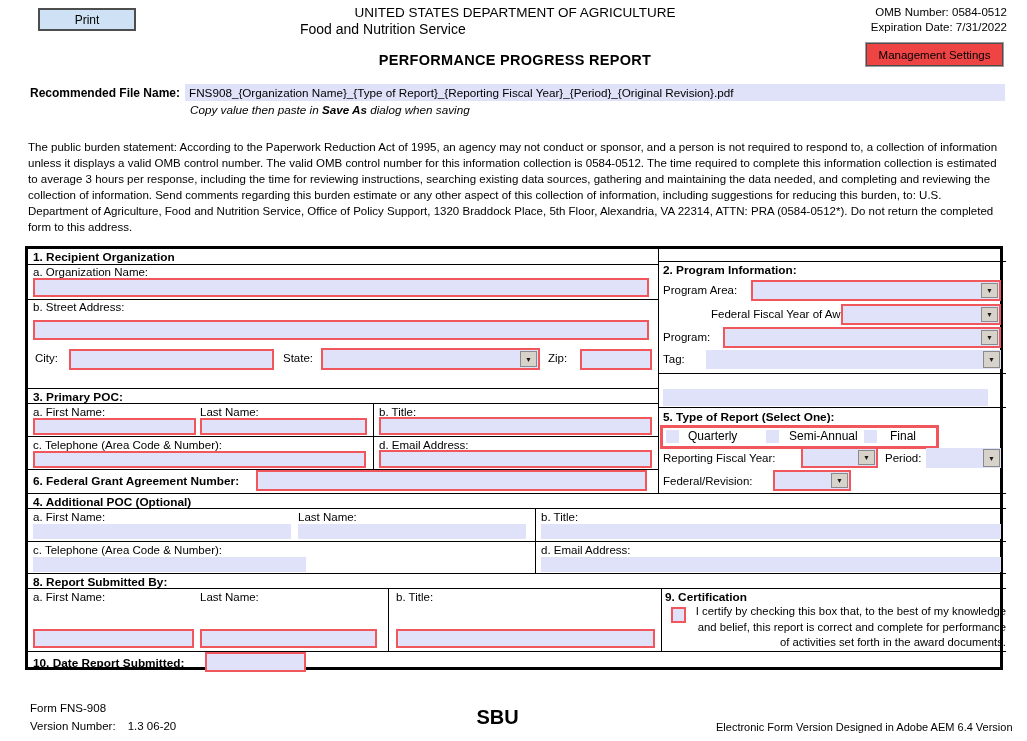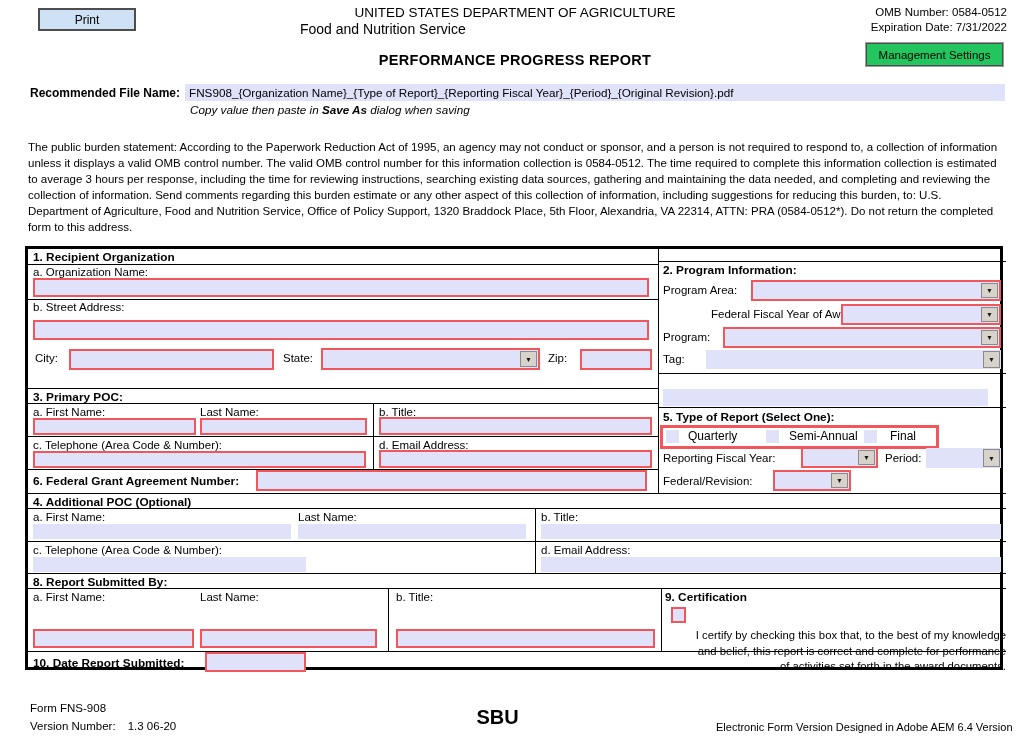--- a/index.html
+++ b/index.html
@@ -4,21 +4,21 @@
 <style>
   html,body{margin:0;padding:0;background:#fff;}
   #page{position:relative;width:1027px;height:741px;background:#fff;
         font-family:"Liberation Sans",sans-serif;color:#000;overflow:hidden;}
   .abs{position:absolute;}
   .lbl{font-size:11.5px;white-space:nowrap;}
   .bold{font-weight:bold;}
   .ital{font-style:italic;}
   .btn-blue{background:#cfe2f5;border:2px solid #4d4d4d;font-size:12px;
             display:flex;align-items:center;justify-content:center;cursor:pointer;box-sizing:border-box;}
-  .btn-mgmt{background:#22c55e;border:1px solid #4d4d4d;outline:1px solid #9d9d9d;font-size:11.5px;
+  .btn-mgmt{background:#ef4444;border:1px solid #4d4d4d;outline:1px solid #9d9d9d;font-size:11.5px;
             display:flex;align-items:center;justify-content:center;cursor:pointer;box-sizing:border-box;}
   .fld{background:#dfe2f9;box-sizing:border-box;}
   .req{border:2px solid #f0565c;}
   .dd{display:flex;align-items:stretch;justify-content:flex-end;}
   .dd-btn{width:15px;margin:1px;background:#d7d3cb;border:1px solid #8a8a8a;color:#1a1a1a;
           font-size:7px;display:flex;align-items:center;justify-content:center;}
   .hl{position:absolute;height:1px;background:#000;}
   .vl{position:absolute;width:1px;background:#000;}
   #tbl{position:absolute;left:25px;top:246px;width:978px;height:424px;border:3px solid #000000;box-sizing:border-box;text-align:right;}
   .cb{background:#dfe2f9;box-sizing:border-box;}
@@ -160,21 +160,21 @@
     <div class="abs sec-title" style="left:5px;top:326px;">8. Report Submitted By:</div>
     <div class="abs lbl" style="left:5px;top:342px;">a. First Name:</div>
     <div class="abs lbl" style="left:172px;top:342px;">Last Name:</div>
     <div class="abs lbl" style="left:368px;top:342px;">b. Title:</div>
     <div class="abs fld req" style="left:5px;top:380px;width:161px;height:19px;"></div>
     <div class="abs fld req" style="left:172px;top:380px;width:177px;height:19px;"></div>
     <div class="abs fld req" style="left:368px;top:380px;width:259px;height:19px;"></div>
 
     <div class="abs sec-title" style="left:637px;top:341px;">9. Certification</div>
     <div class="abs cb req" style="left:643px;top:358px;width:15px;height:16px;"></div>
-    <div id="cert-text" class="abs" style="left:662px;top:355px;width:316px;margin-top:24px;">I certify by checking this box that, to the best of my knowledge and belief, this report is correct and complete for performance of activities set forth in the award documents.</div>
+    <div id="cert-text" class="abs" style="left:662px;top:355px;width:316px;">I certify by checking this box that, to the best of my knowledge and belief, this report is correct and complete for performance of activities set forth in the award documents.</div>
 
     <div class="abs sec-title" style="left:5px;top:407px;">10. Date Report Submitted:</div>
     <div class="abs fld req" style="left:177px;top:403px;width:101px;height:20px;"></div>
   </div>
 
   <div class="abs" style="left:30px;top:702px;font-size:11.5px;">Form FNS-908</div>
   <div class="abs" style="left:30px;top:720px;font-size:11.5px;"><span style="margin-right:12px;">Version Number:</span><span>1.3  06-20</span></div>
   <div class="abs bold" style="left:285px;top:706px;width:425px;text-align:center;font-size:20px;">SBU</div>
   <div class="abs" style="left:716px;top:721px;width:320px;text-align:left;font-size:11px;">Electronic Form Version Designed in Adobe AEM 6.4 Version</div>
 

